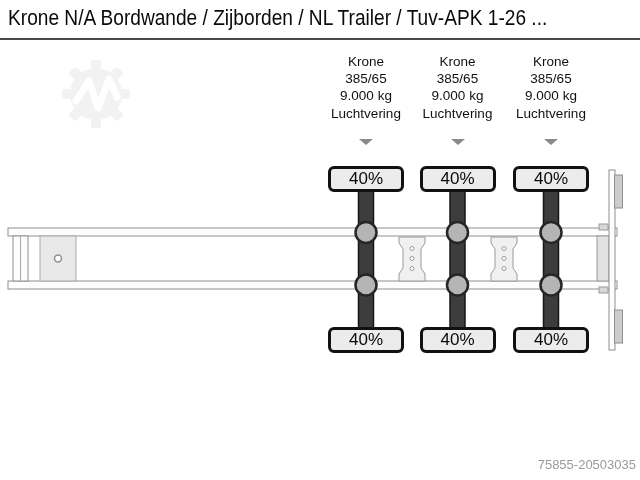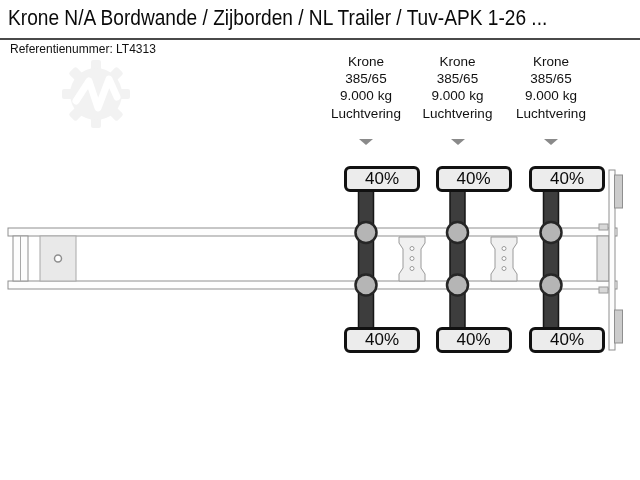--- a/index.html
+++ b/index.html
@@ -26,21 +26,21 @@
   }
   .tri {
     position:absolute; top:139px; left:calc(var(--cx) - 7px); width:0; height:0;
     border-left:7px solid transparent; border-right:7px solid transparent;
     border-top:6px solid var(--marker_triangle,#8a8a8a);
   }
   .wear {
     position:absolute; left:calc(var(--cx) - 38px); width:76px; height:26px; box-sizing:border-box;
     background:var(--wear_box_fill,#ececec); border:3px solid var(--wear_box_border,#111);
     border-radius:6px; display:flex; align-items:center; justify-content:center;
-    font-size:17px; color:#0a0a0a; z-index:3;margin-left:16px;
+    font-size:17px; color:#0a0a0a; z-index:3;
   }
   .wear-top { top:166px; }
   .wear-bottom { top:327px; }
 
   .footer-id { position:absolute; right:4px; top:457px; font-size:13px; color:var(--listing_id_text,#9b9b9b); }
 
   
   .rail   { fill:#fdfdfd; stroke:var(--chassis_stroke,#8f8f8f); stroke-width:1; }
   .plate  { fill:#e9e9e9; stroke:#a8a8a8; stroke-width:1; }
   .plate2 { fill:#e2e2e2; stroke:#9a9a9a; stroke-width:1; }
@@ -54,21 +54,20 @@
   .gear   { fill:var(--watermark,#f2f2f2); }
   .gearline { fill:none; stroke:#ffffff; stroke-width:7; stroke-linecap:round; stroke-linejoin:round; }
 </style>
 </head>
 <body>
 
 <div class="page">
 
   <div class="title">Krone N/A Bordwande / Zijborden / NL Trailer / Tuv-APK 1-26 ...</div>
   <div class="rule"></div>
-  <div class="ref">Referentienummer: LT4313</div>
 
   <svg class="watermark" width="80" height="76" viewBox="0 0 80 76">
     <g class="gear">
       <rect x="35" y="4" width="10" height="13" rx="2" transform="rotate(0 40 38)"></rect>
       <rect x="35" y="4" width="10" height="13" rx="2" transform="rotate(45 40 38)"></rect>
       <rect x="35" y="4" width="10" height="13" rx="2" transform="rotate(90 40 38)"></rect>
       <rect x="35" y="4" width="10" height="13" rx="2" transform="rotate(135 40 38)"></rect>
       <rect x="35" y="4" width="10" height="13" rx="2" transform="rotate(180 40 38)"></rect>
       <rect x="35" y="4" width="10" height="13" rx="2" transform="rotate(225 40 38)"></rect>
       <rect x="35" y="4" width="10" height="13" rx="2" transform="rotate(270 40 38)"></rect>
@@ -148,14 +147,15 @@
       <div>Krone</div>
       <div>385/65</div>
       <div>9.000 kg</div>
       <div>Luchtvering</div>
     </div>
     <div class="tri"></div>
     <div class="wear wear-top">40%</div>
     <div class="wear wear-bottom">40%</div>
   </div>
 
+  <div class="footer-id">75855-20503035</div>
 
 </div>
 
 </body></html>

